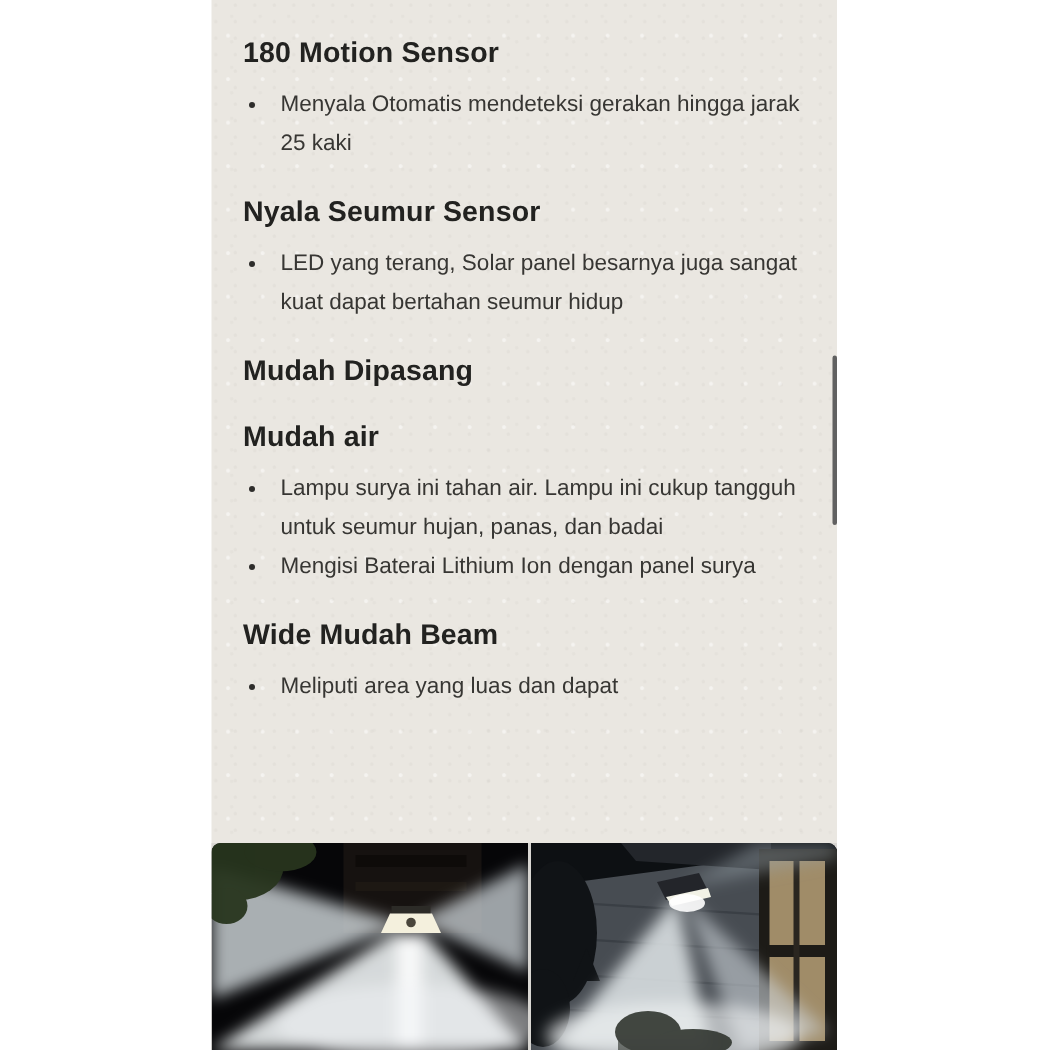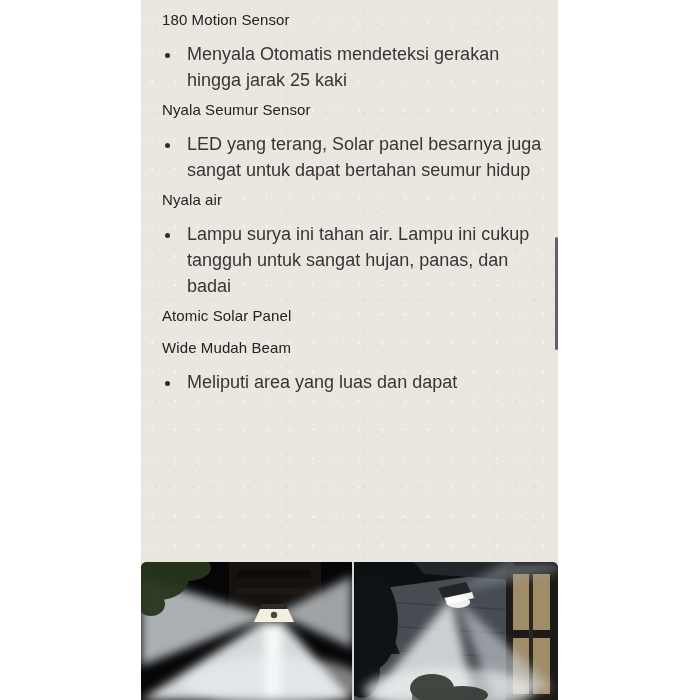--- a/index.html
+++ b/index.html
@@ -20,34 +20,34 @@
     background-image:
       radial-gradient(circle at 22% 31%, rgba(90,85,75,0.045) 1px, transparent 1.4px),
       radial-gradient(circle at 71% 64%, rgba(90,85,75,0.035) 1px, transparent 1.4px),
       radial-gradient(circle at 48% 82%, rgba(255,255,255,0.5) 1px, transparent 1.6px);
     background-size: 13px 11px, 19px 17px, 23px 29px;
   }
 
   .text-wrap { padding: 3px 16px 0 21px; }
 
   .sec-heading {
-    font-size: 15px;
-    font-weight: 400;
+    font-size: 19px;
+    font-weight: 700;
     line-height: 22px;
     color: #222220;
-    margin: 6px 0 10px 0;
+    margin: 22px 0 10px 0;
     letter-spacing: 0.1px;
   }
   .sec-bullets {
     list-style: disc outside;
     margin: 0 0 0 0;
     padding-left: 19px;
   }
   .sec-bullets li {
-    font-size: 18px;
+    font-size: 15px;
     line-height: 26px;
     color: #373633;
     padding-left: 6px;
   }
   .sec-bullets li::marker { color: #2e2d2b; font-size: 15px; }
 
   
   .scrollbar-thumb {
     position: absolute;
     left: 555px; top: 237px;
@@ -77,30 +77,33 @@
 
   <div class="content-panel">
     <div class="text-wrap">
   <h3 class="sec-heading">180 Motion Sensor</h3>
   <ul class="sec-bullets">
           <li>Menyala Otomatis mendeteksi gerakan hingga jarak 25 kaki</li>
         </ul>
 
   <h3 class="sec-heading">Nyala Seumur Sensor</h3>
   <ul class="sec-bullets">
-          <li>LED yang terang, Solar panel besarnya juga sangat untuk dapat bertahan seumur hidup</li>
+          <li>LED yang terang, Solar panel besarnya juga sangat kuat dapat bertahan seumur hidup</li>
         </ul>
 
+  <h3 class="sec-heading">Mudah Dipasang</h3>
 
-  <h3 class="sec-heading">Nyala air</h3>
+  <h3 class="sec-heading">Mudah air</h3>
   <ul class="sec-bullets">
-          <li>Lampu surya ini tahan air. Lampu ini cukup tangguh untuk sangat hujan, panas, dan badai</li>
+          <li>Lampu surya ini tahan air. Lampu ini cukup tangguh untuk seumur hujan, panas, dan badai</li>
         </ul>
 
-  <h3 class="sec-heading">Atomic Solar Panel</h3>
+  <ul class="sec-bullets">
+          <li>Mengisi Baterai Lithium Ion dengan panel surya</li>
+        </ul>
 
   <h3 class="sec-heading">Wide Mudah Beam</h3>
   <ul class="sec-bullets">
           <li>Meliputi area yang luas dan dapat</li>
         </ul>
 </div>
   </div>
 
   <div class="scrollbar-thumb"></div>
 

